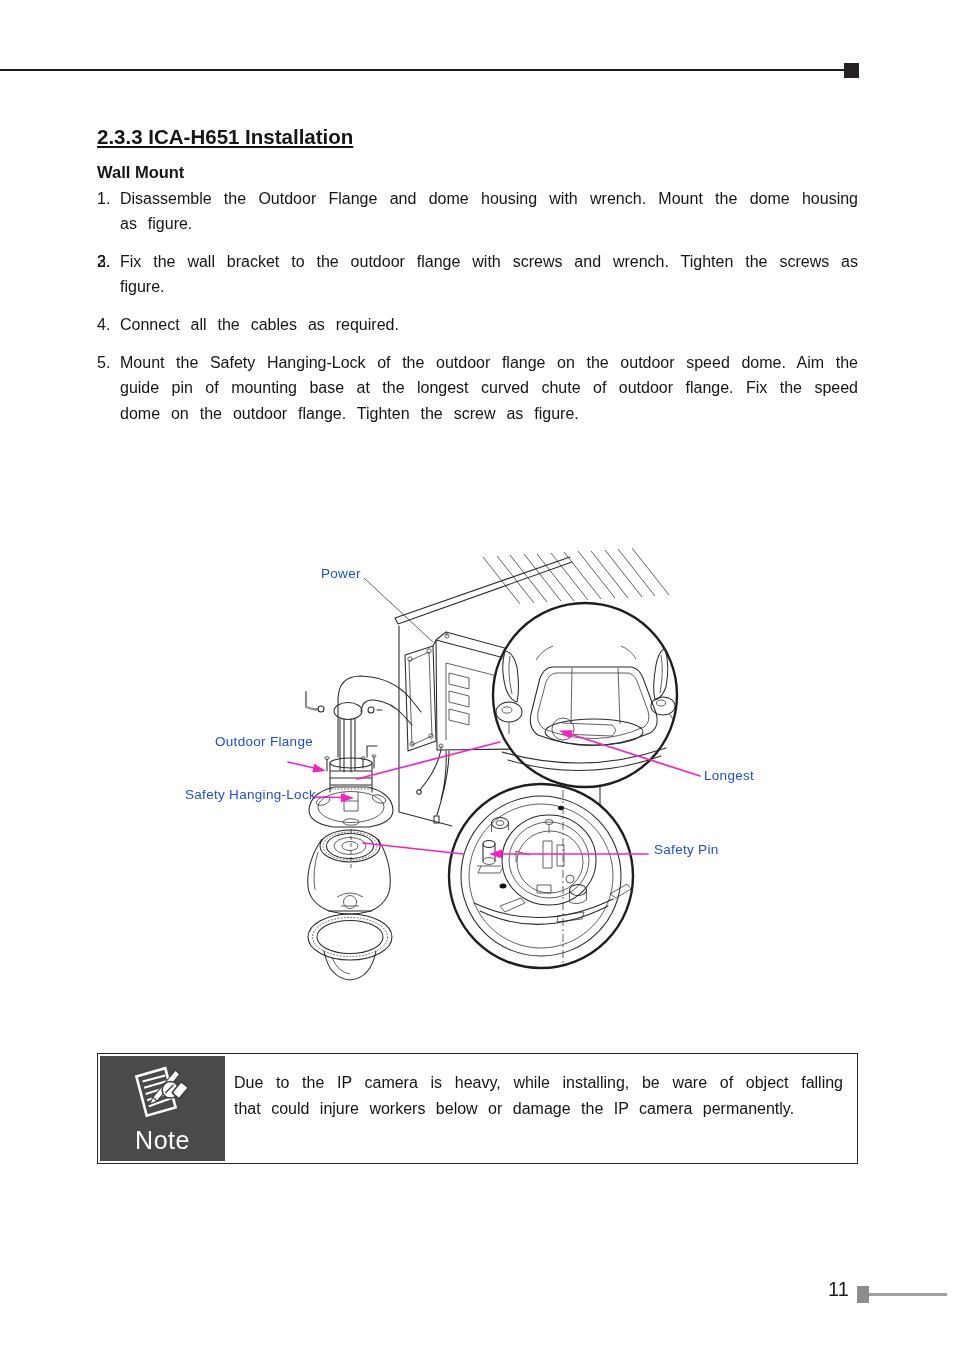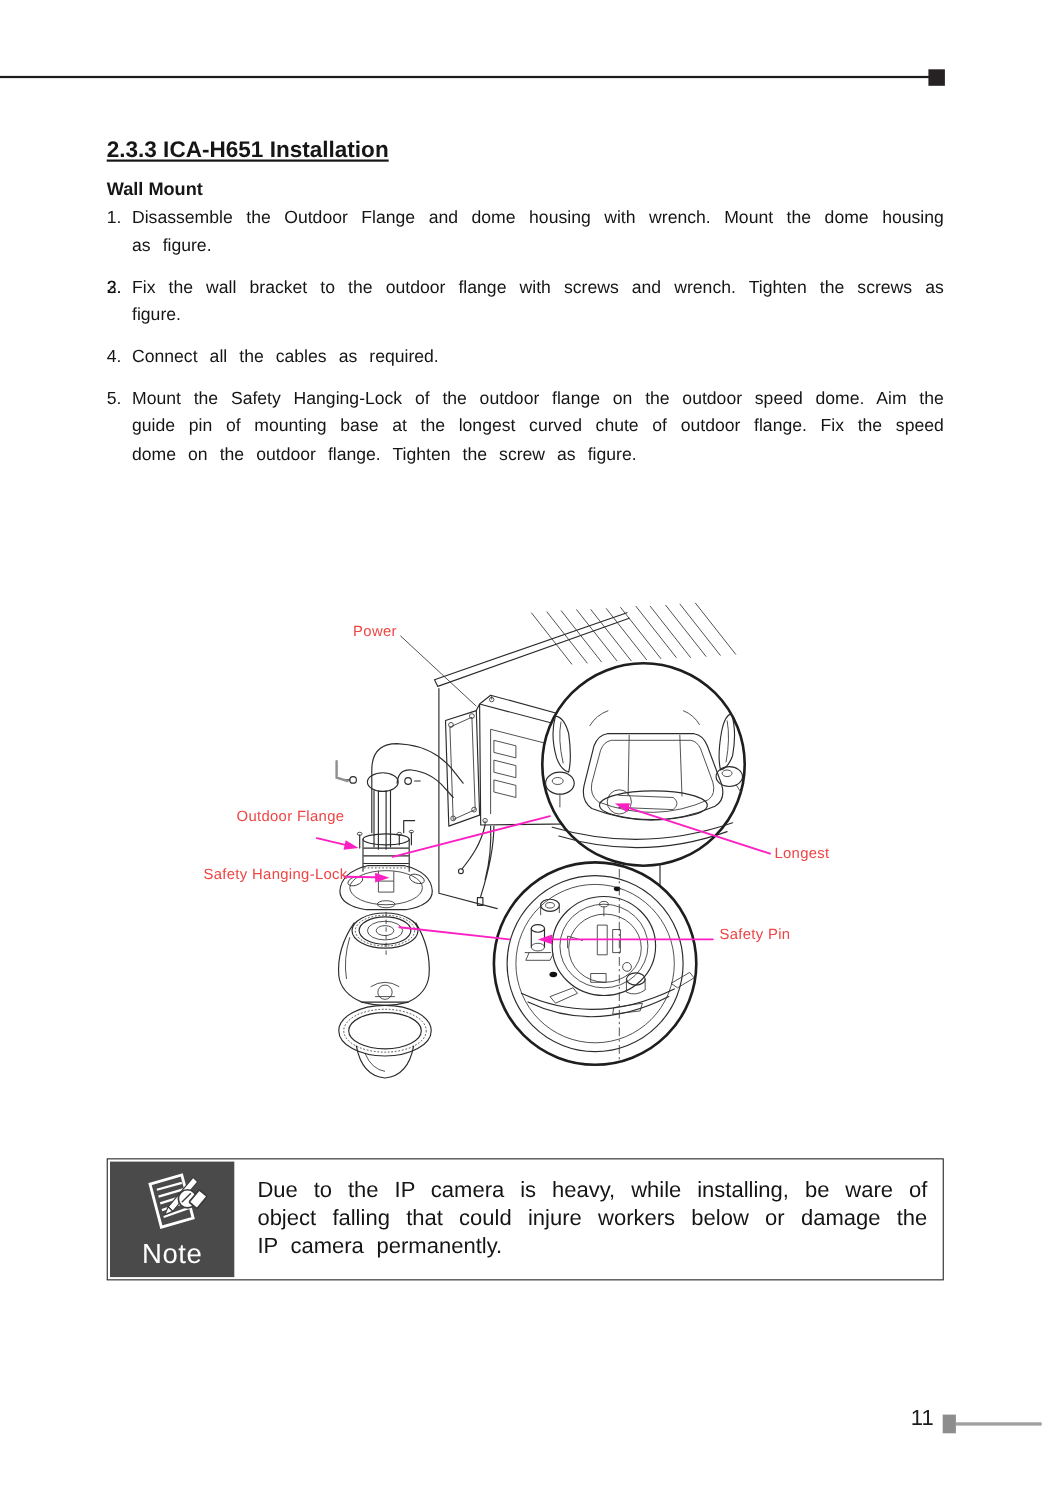--- a/index.html
+++ b/index.html
@@ -11,29 +11,29 @@
   
   #content{position:absolute;left:97px;top:125px;width:761px;}
   .sec-title{font-size:20.5px;font-weight:bold;color:#161616;margin:0 0 13px 0;line-height:24px;text-decoration:underline;}
   .sub-title{font-size:16.5px;font-weight:bold;color:#161616;margin:0 0 4px 0;line-height:20px;}
   .step{position:relative;padding-left:23px;margin-bottom:12.5px;font-size:16px;line-height:25.3px;
         text-align:justify;word-spacing:6.5px;color:#151515;}
   .step-num{position:absolute;left:0;top:0;word-spacing:0;}
   
   #figure{position:absolute;left:0;top:545px;width:954px;height:450px;}
   #diagram{position:absolute;left:0;top:0;}
-  .fig-label{position:absolute;font-size:13.5px;color:#ef4444;letter-spacing:.3px;white-space:nowrap;}
+  .fig-label{position:absolute;font-size:13.5px;color:#1d4ed8;letter-spacing:.3px;white-space:nowrap;}
   
   #note-box{position:absolute;left:97px;top:1053px;width:761px;height:111px;border:1.6px solid #262626;
             box-sizing:border-box;background:#fff;}
-  #note-panel{position:absolute;left:2px;top:2px;bottom:2px;width:113px;background:#4a4a4a;}
+  #note-panel{position:absolute;left:2px;top:2px;bottom:2px;width:125px;background:#4a4a4a;}
   #note-icon{position:absolute;left:24px;top:6px;width:66px;height:66px;}
   #note-word{position:absolute;left:0;right:0;bottom:6px;text-align:center;color:#ffffff;
              font-size:25px;letter-spacing:.5px;}
-  #note-text{position:absolute;left:115px;top:0;right:0;padding:16px 14px 0 21px;font-size:20px;
+  #note-text{position:absolute;left:115px;top:0;right:0;padding:16px 14px 0 21px;font-size:16px;
              line-height:25.5px;text-align:justify;word-spacing:6px;color:#141414;}
   
   #page-num{position:absolute;left:828px;top:1278px;font-family:Liberation Sans, sans-serif;
             font-size:20px;color:#1c1c1c;}
   .ftr-square{position:absolute;left:857px;top:1286px;width:12px;height:17px;background:#8d8d8d;}
   .ftr-line{position:absolute;left:869px;top:1293px;width:78px;height:2.6px;background:#a0a0a0;}
   
   .ln{stroke:#2b2b2b;stroke-width:1.05;fill:none;stroke-linecap:round;stroke-linejoin:round;}
   .ln-bold{stroke:#1e1e1e;stroke-width:2.4;fill:#ffffff;}
   .ln-thin{stroke:#3a3a3a;stroke-width:.8;fill:none;}

